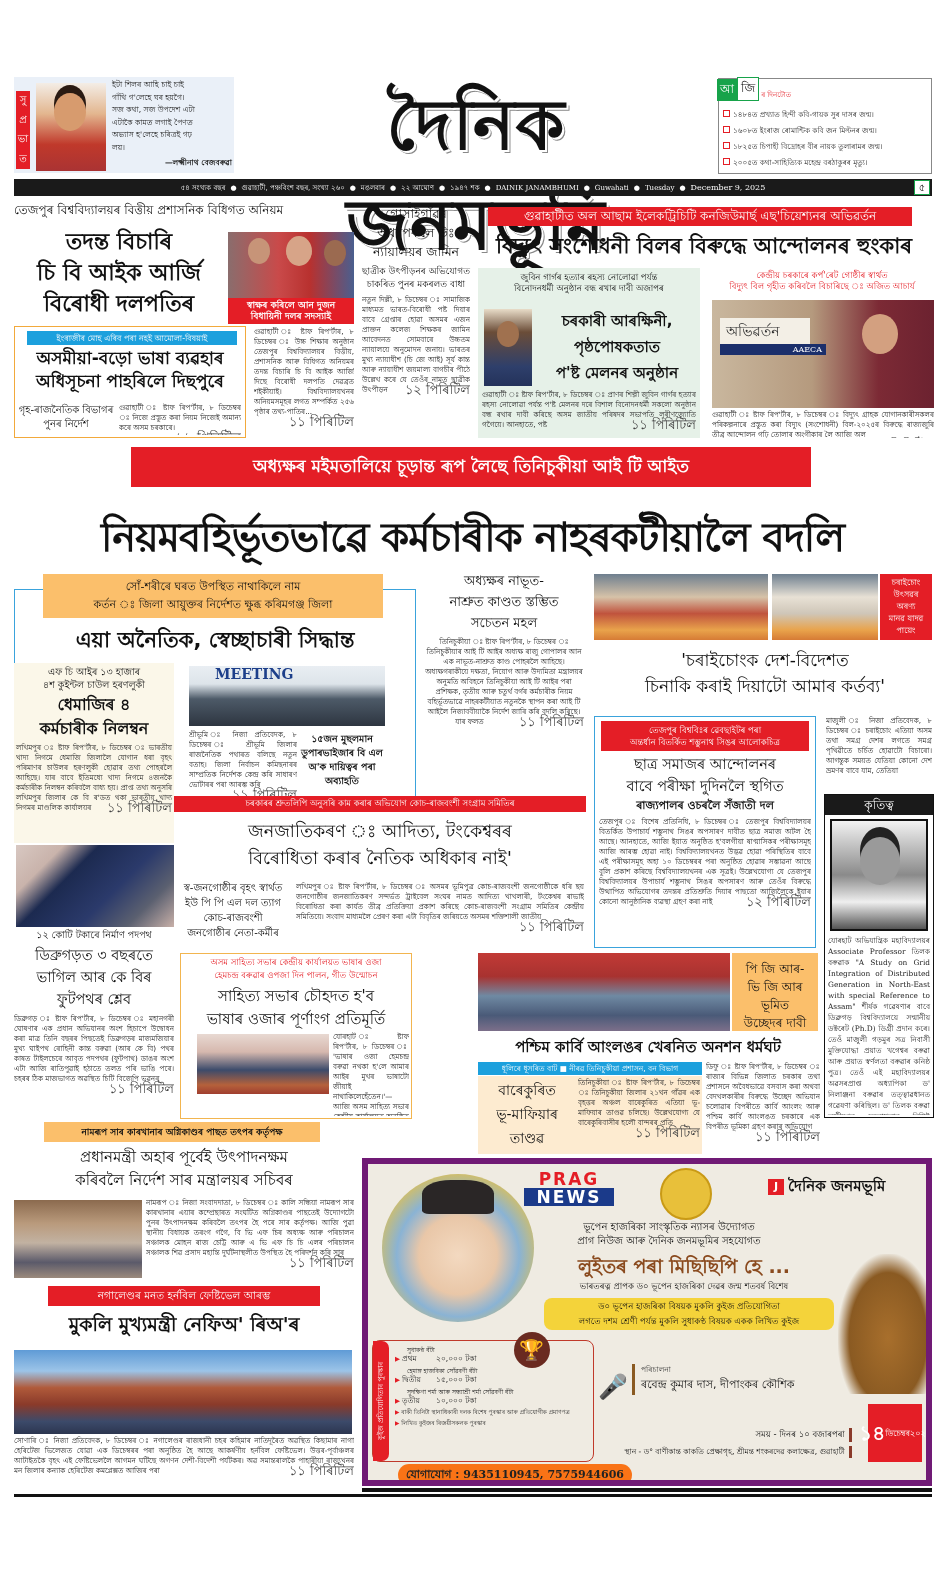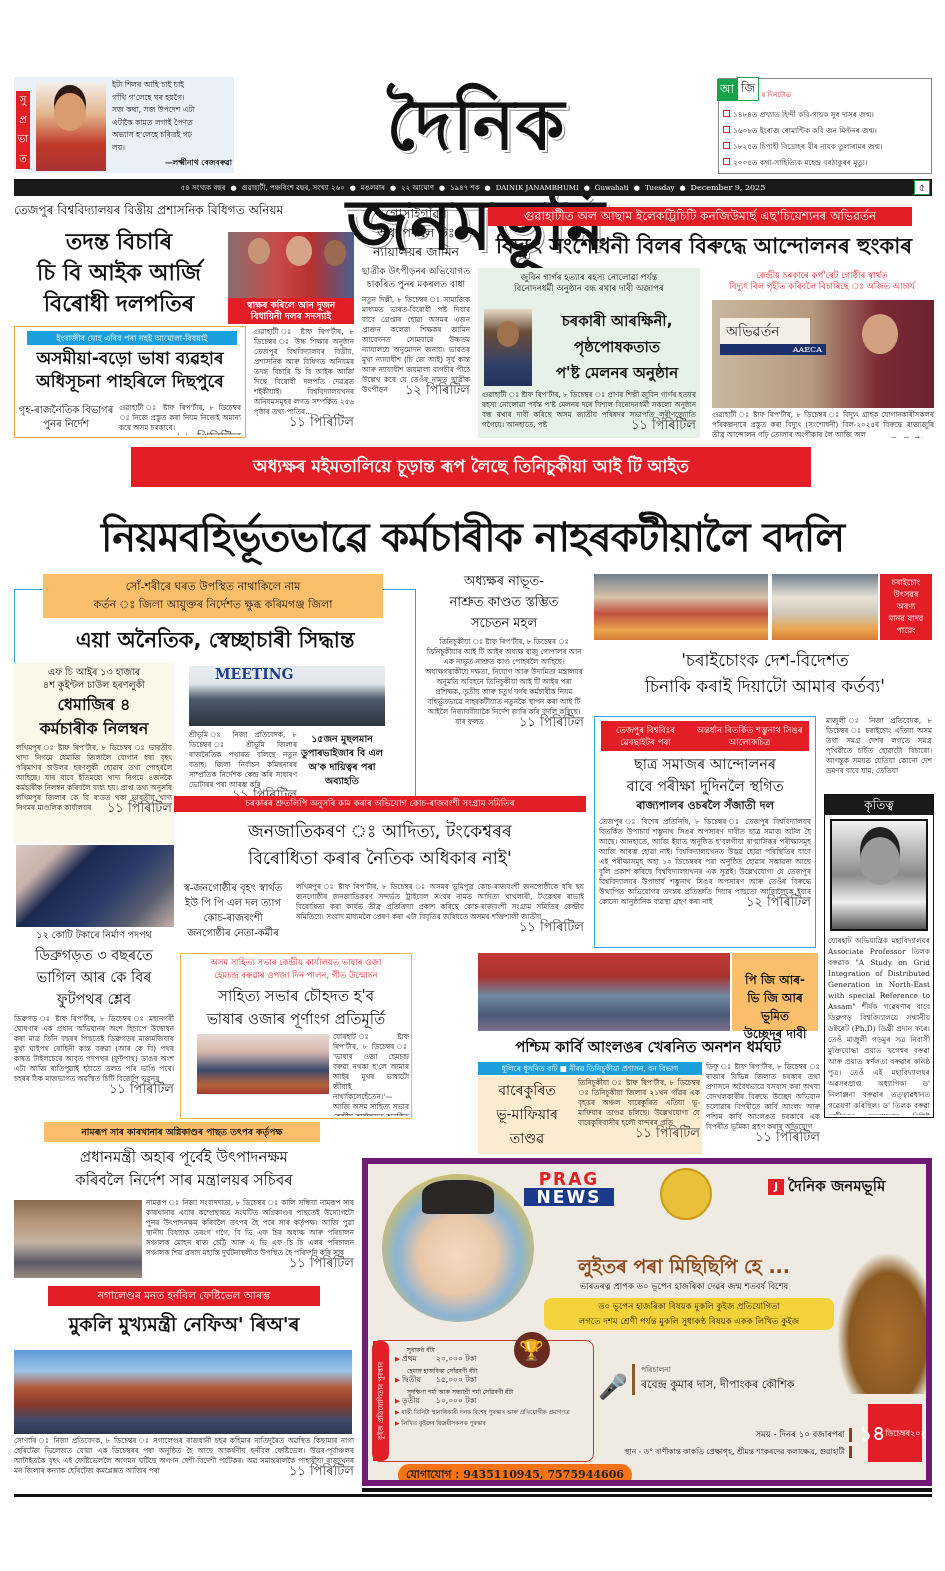--- a/index.html
+++ b/index.html
@@ -212,21 +212,21 @@
 </div>
 <div class="abs hl" style="left:590px;top:647px;width:350px;font-size:17px;font-weight:400;line-height:26px">
   <div>'চৰাইচোংক দেশ-বিদেশত</div>
   <div>চিনাকি কৰাই দিয়াটো আমাৰ কৰ্তব্য'</div>
 </div>
 <div class="abs body-txt" style="left:826px;top:716px;width:106px;height:60px">
   <span>মাজুলী ঃ নিজা প্ৰতিবেদক, ৮ ডিচেম্বৰ ঃ চৰাইচোং এতিয়া অসম তথা সমগ্ৰ দেশৰ লগতে সমগ্ৰ পৃথিৱীতে চৰ্চিত হোৱাটো বিচাৰো। আগন্তুক সময়ত যেতিয়া কোনো দেশ ভ্ৰমণৰ বাবে যাম, তেতিয়া</span>
 </div>
 
 <div class="abs box-blue" style="left:594px;top:716px;width:222px;height:232px">
-  <div class="abs red-banner" style="left:6px;top:4px;width:208px;height:30px;flex-direction:row;font-size:8.5px;line-height:12px">
+  <div class="abs red-banner" style="left:6px;top:4px;width:208px;height:30px;flex-direction:column;font-size:8.5px;line-height:12px">
     <span>তেজপুৰ বিশ্ববিঃৰ ৱেবছাইটৰ পৰা</span>
     <span>অন্তৰ্ধান বিতৰ্কিত শম্ভুনাথ সিঙৰ আলোকচিত্ৰ</span>
   </div>
   <div class="abs hl" style="left:0;top:36px;width:220px;font-size:14.5px;font-weight:400;line-height:22px">
     <div>ছাত্ৰ সমাজৰ আন্দোলনৰ</div>
     <div>বাবে পৰীক্ষা দুদিনলৈ স্থগিত</div>
   </div>
   <div class="abs hl" style="left:0;top:82px;width:220px;font-size:11px;line-height:14px">ৰাজ্যপালৰ ওচৰলৈ সঁজাতী দল</div>
   <div class="abs body-txt" style="left:4px;top:100px;width:212px;height:126px">
     <span>তেজপুৰ ঃ বিশেষ প্ৰতিনিধি, ৮ ডিচেম্বৰ ঃ তেজপুৰ বিশ্ববিদ্যালয়ৰ বিতৰ্কিত উপাচাৰ্য শম্ভুনাথ সিঙৰ অপসাৰণ দাবীত ছাত্ৰ সমাজ অটল হৈ আছে। আনহাতে, আজি ইয়াত অনুষ্ঠিত হ'বলগীয়া ষাণ্মাসিকৰ পৰীক্ষাসমূহ আজি আৰম্ভ হোৱা নাই। বিশ্ববিদ্যালয়খনত উদ্ভৱ হোৱা পৰিস্থিতিৰ বাবে এই পৰীক্ষাসমূহ অহা ১০ ডিচেম্বৰৰ পৰা অনুষ্ঠিত হোৱাৰ সম্ভাৱনা আছে বুলি প্ৰকাশ কৰিছে বিশ্ববিদ্যালয়খনৰ এক সূত্ৰই। উল্লেখযোগ্য যে তেজপুৰ বিশ্ববিদ্যালয়ৰ উপাচাৰ্য শম্ভুনাথ সিঙৰ অপসাৰণ আৰু তেওঁৰ বিৰুদ্ধে উত্থাপিত অভিযোগৰ তদন্তৰ প্ৰতিশ্ৰুতি দিয়াৰ পাছতো আজিলৈকে ইয়াৰ কোনো আনুষ্ঠানিক ব্যৱস্থা গ্ৰহণ কৰা নাই</span><span class="cont">১২ পিৰিটিল</span>
@@ -276,21 +276,21 @@
     <div>সাহিত্য সভাৰ চৌহদত হ'ব</div>
     <div>ভাষাৰ ওজাৰ পূৰ্ণাংগ প্ৰতিমূৰ্তি</div>
   </div>
   <div class="abs photo" style="left:16px;top:80px;width:132px;height:60px;background:linear-gradient(180deg,#e8d9d2 0%,#d6b8ae 30%,#3c4b6b 60%,#b5613b 85%,#a03e2f 100%)"></div>
   <div class="abs body-txt" style="left:152px;top:78px;width:76px;height:84px">
     <span>যোৰহাট ঃ ষ্টাফ ৰিপ'ৰ্টাৰ, ৮ ডিচেম্বৰ ঃ 'ভাষাৰ ওজা হেমচন্দ্ৰ বৰুৱা নথকা হ'লে আমাৰ আইৰ মুখৰ ভাষাটো জীয়াই নাথাকিলেহেঁতেন।'— আজি অসম সাহিত্য সভাৰ কেন্দ্ৰীয় কাৰ্যালয়ত অনুষ্ঠিত ভাষাৰ ওজা, 'হেমকোষ'ৰ</span>
   </div>
 </div>
 
 <div class="abs photo" style="left:478px;top:953px;width:252px;height:78px;background:linear-gradient(180deg,#c23a36 0%,#a83230 30%,#6f8aa3 55%,#4a5a78 80%,#7c6f8a 100%)"></div>
-<div class="abs orange-box hl" style="left:732px;top:953px;width:86px;height:78px;font-size:12px;font-weight:700;line-height:18px;padding-top:18px">
+<div class="abs orange-box hl" style="left:732px;top:953px;width:86px;height:78px;font-size:12px;font-weight:400;line-height:18px;padding-top:7px">
   <div>পি জি আৰ-</div>
   <div>ভি জি আৰ</div>
   <div>ভূমিত</div>
   <div>উচ্ছেদৰ দাবী</div>
 </div>
 <div class="abs hl" style="left:476px;top:1034px;width:344px;font-size:15px;line-height:26px;white-space:nowrap">পশ্চিম কাৰ্বি আংলঙৰ খেৰনিত অনশন ধৰ্মঘট</div>
 <div class="abs body-txt" style="left:706px;top:1062px;width:114px;height:88px">
   <span>ডিফু ঃ ষ্টাফ ৰিপ'ৰ্টাৰ, ৮ ডিচেম্বৰ ঃ ৰাজ্যৰ বিভিন্ন জিলাত চৰকাৰ তথা প্ৰশাসনে অবৈধভাৱে বসবাস কৰা অথবা বেদখলকাৰীৰ বিৰুদ্ধে উচ্ছেদ অভিযান চলোৱাৰ বিপৰীতে কাৰ্বি আংলং আৰু পশ্চিম কাৰ্বি আংলঙত চৰকাৰে এক বিপৰীত ভূমিকা গ্ৰহণ কৰাৰ অভিযোগ</span><span class="cont">১১ পিৰিটিল</span>
 </div>
 
@@ -330,20 +330,24 @@
   </div>
 
   <div class="abs" style="left:156px;top:6px;width:90px;line-height:18px;font-weight:700;font-size:17px;text-align:center;letter-spacing:2px">
     <div style="color:#e41e26">PRAG</div>
     <div style="color:#fff;background:#1b3a8a">NEWS</div>
   </div>
   <div class="abs" style="left:292px;top:4px;width:52px;height:52px;border-radius:50%;background:#e8c03a;border:2px solid #c99a16"></div>
   <div class="abs" style="left:400px;top:10px;display:flex;align-items:center;gap:4px">
     <span style="display:inline-block;width:16px;height:16px;background:#e41e26;color:#fff;font-size:11px;text-align:center;line-height:16px;font-weight:700">J</span>
     <span style="font-size:15px;font-weight:700">দৈনিক জনমভূমি</span>
+  </div>
+  <div class="abs hl" style="left:166px;top:56px;width:270px;font-size:10px;font-weight:400;line-height:14px">
+    <div>ভূপেন হাজৰিকা সাংস্কৃতিক ন্যাসৰ উদ্যোগত</div>
+    <div>প্ৰাগ নিউজ আৰু দৈনিক জনমভূমিৰ সহযোগত</div>
   </div>
   <div class="abs hl" style="left:166px;top:88px;width:300px;font-size:19px;line-height:28px;color:#8a4a1e">লুইতৰ পৰা মিছিছিপি হে ...</div>
   <div class="abs hl" style="left:166px;top:118px;width:300px;font-size:8.5px;font-weight:400">ভাৰতৰত্ন প্ৰাপক ড০ ভূপেন হাজৰিকা দেৱৰ জন্ম শতবৰ্ষ বিশেষ</div>
   <div class="abs hl" style="left:176px;top:134px;width:290px;height:32px;background:#f4d33a;border-radius:8px;font-size:8.5px;font-weight:400;line-height:15px;padding-top:1px">
     <div>ড০ ভূপেন হাজৰিকা বিষয়ক মুকলি কুইজ প্ৰতিযোগিতা</div>
     <div>লগতে দশম শ্ৰেণী পৰ্যন্ত মুকলি সুধাকণ্ঠ বিষয়ক একক লিখিত কুইজ</div>
   </div>
   <div class="abs" style="left:470px;top:90px;width:100px;height:140px;background:radial-gradient(ellipse at 50% 60%,#a86f2c 0%,#8a5a22 55%,transparent 72%)"></div>
 
   <div class="abs" style="left:4px;top:176px;width:222px;height:122px;border:1.2px solid #c0392b;border-radius:8px;background:#efebe2">

